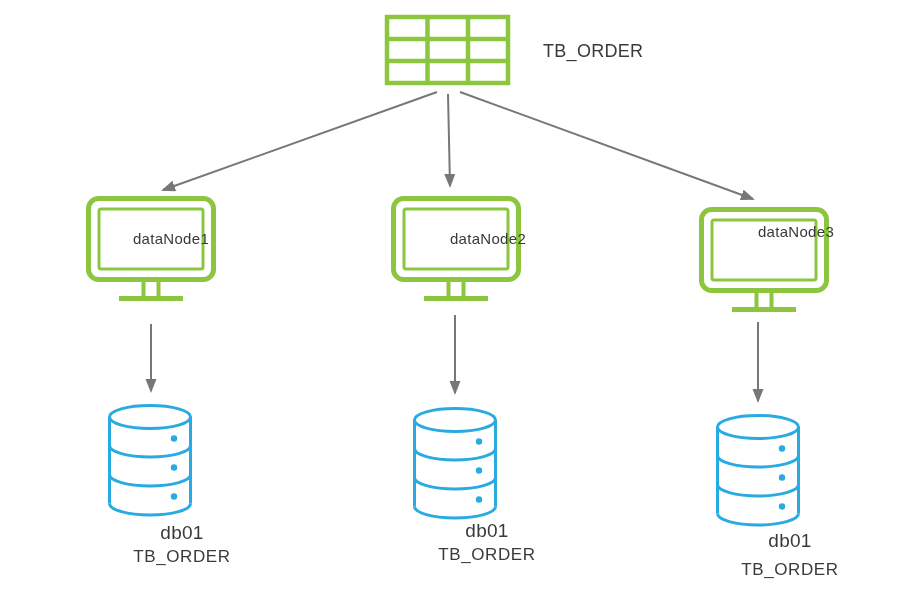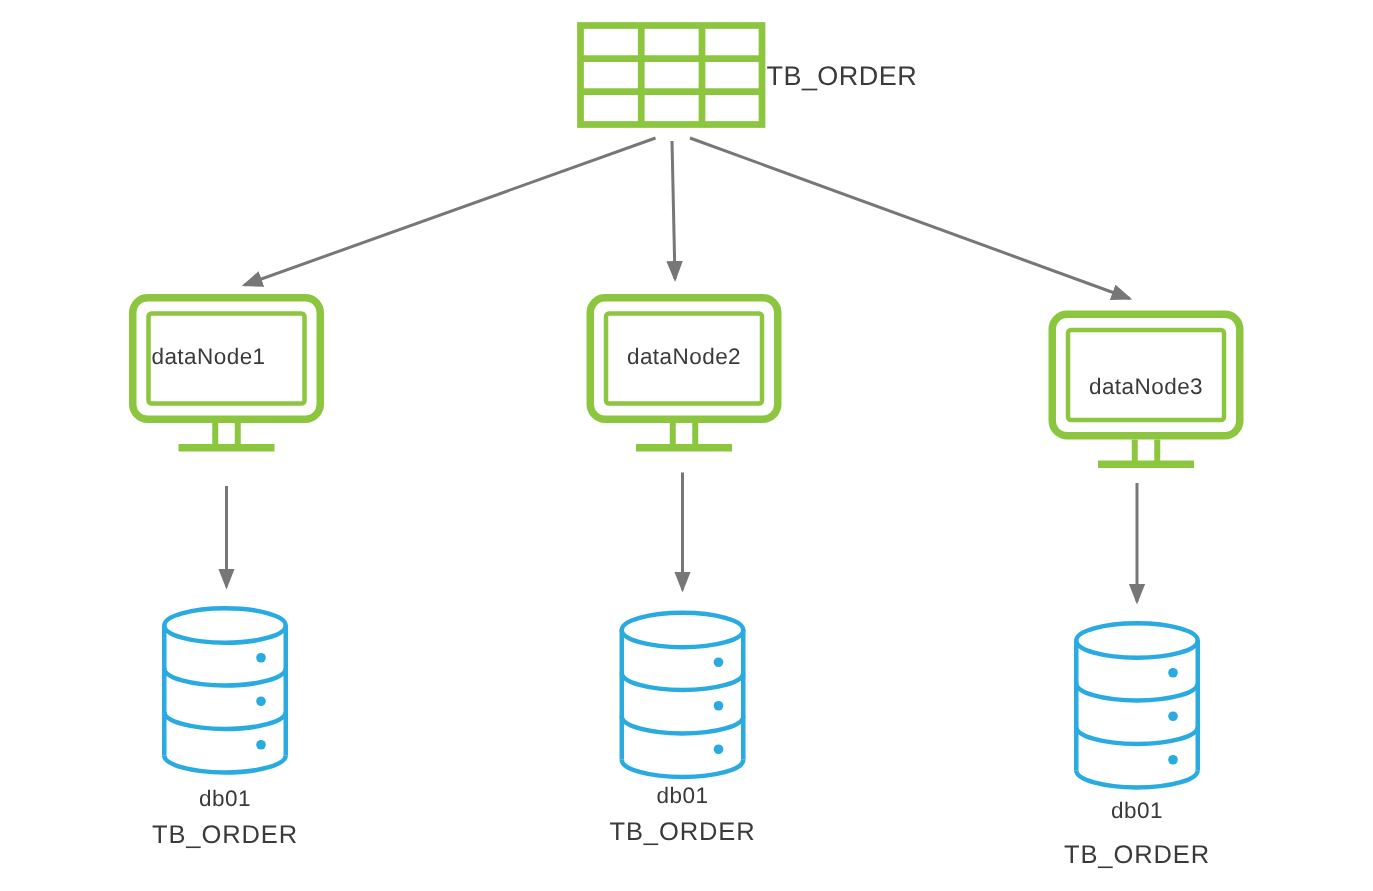--- a/index.html
+++ b/index.html
@@ -8,26 +8,26 @@
     font-family:"Liberation Sans","DejaVu Sans",sans-serif;color:var(--text,#3a3a3a);
   }
   .stage svg{position:absolute;left:0;top:0;}
   .stroke-green{stroke:var(--green);fill:none;}
   .stroke-blue{stroke:var(--blue);fill:none;}
   .fill-blue{fill:var(--blue);stroke:none;}
   .arrow-line{stroke:var(--arrow);stroke-width:2;fill:none;}
   .fill-arrow{fill:var(--arrow);stroke:none;}
   .lbl{
     position:absolute;transform:translate(-50%,-50%);white-space:nowrap;
-    color:var(--text,#3a3a3a);letter-spacing:0.3px;
+    color:var(--text,#3a3a3a);letter-spacing:0.3px;margin-left:32px;
   }
   .lbl-left{transform:translate(0,-50%);}
   .node-label{font-size:15px;}
   .table-label{font-size:18px;}
-  .db-name{font-size:15px;}
+  .db-name{font-size:19px;}
   .db-table{font-size:17px;letter-spacing:0.6px;}
 </style>
 </head>
 <body>
 
 <div class="stage">
 
   <svg width="915" height="594" viewBox="0 0 915 594">
     <defs>
       <marker id="arrowhead" markerUnits="userSpaceOnUse" markerWidth="15" markerHeight="12" refX="12" refY="5.5" orient="auto">
@@ -111,21 +111,21 @@
       <circle cx="66" cy="34.5" r="3.2" class="fill-blue"></circle>
       <circle cx="66" cy="63.5" r="3.2" class="fill-blue"></circle>
       <circle cx="66" cy="92.5" r="3.2" class="fill-blue"></circle>
     </g>
   </svg>
 
   <div class="lbl lbl-left table-label" style="left:511px;top:51px;">TB_ORDER</div>
 
   <div class="lbl node-label" style="left:139px;top:238px;">dataNode1</div>
   <div class="lbl node-label" style="left:456px;top:238px;">dataNode2</div>
-  <div class="lbl node-label" style="left:764px;top:258px;">dataNode3</div>
+  <div class="lbl node-label" style="left:764px;top:231px;">dataNode3</div>
 
   <div class="lbl db-name" style="left:150px;top:533px;">db01</div>
   <div class="lbl db-table" style="left:150px;top:557px;">TB_ORDER</div>
 
   <div class="lbl db-name" style="left:455px;top:531px;">db01</div>
   <div class="lbl db-table" style="left:455px;top:555px;">TB_ORDER</div>
 
   <div class="lbl db-name" style="left:758px;top:541px;">db01</div>
   <div class="lbl db-table" style="left:758px;top:570px;">TB_ORDER</div>
 

